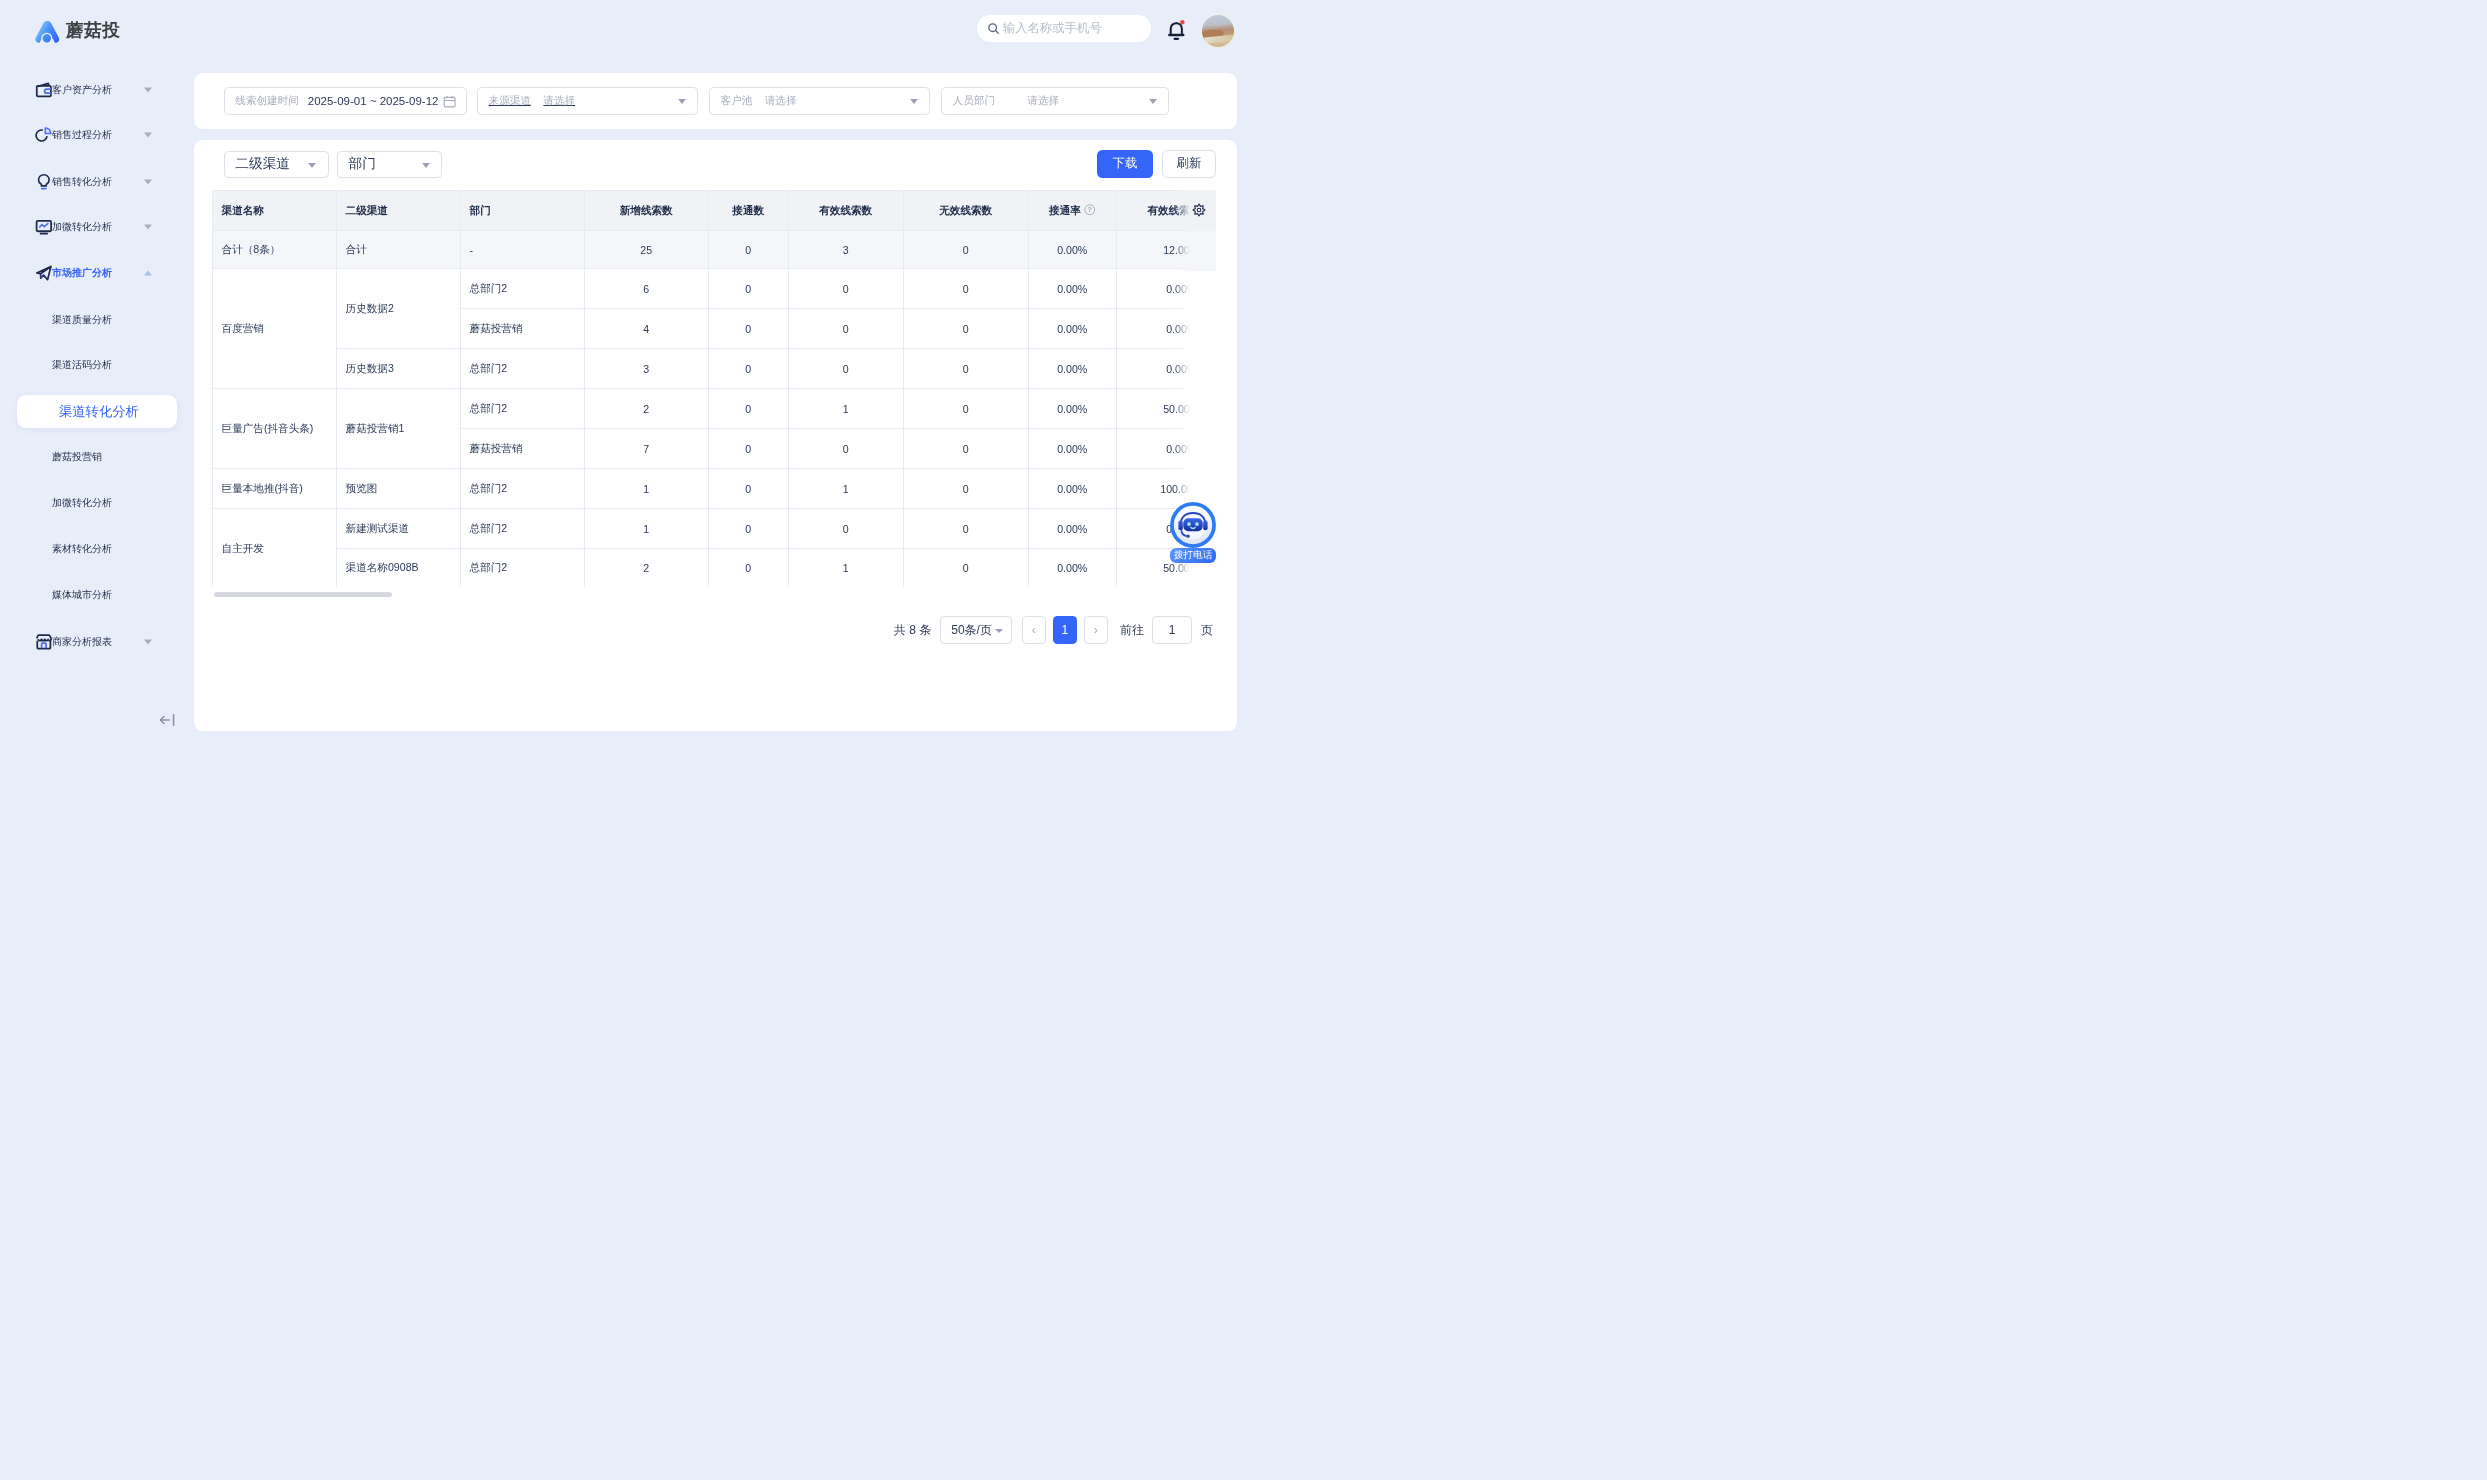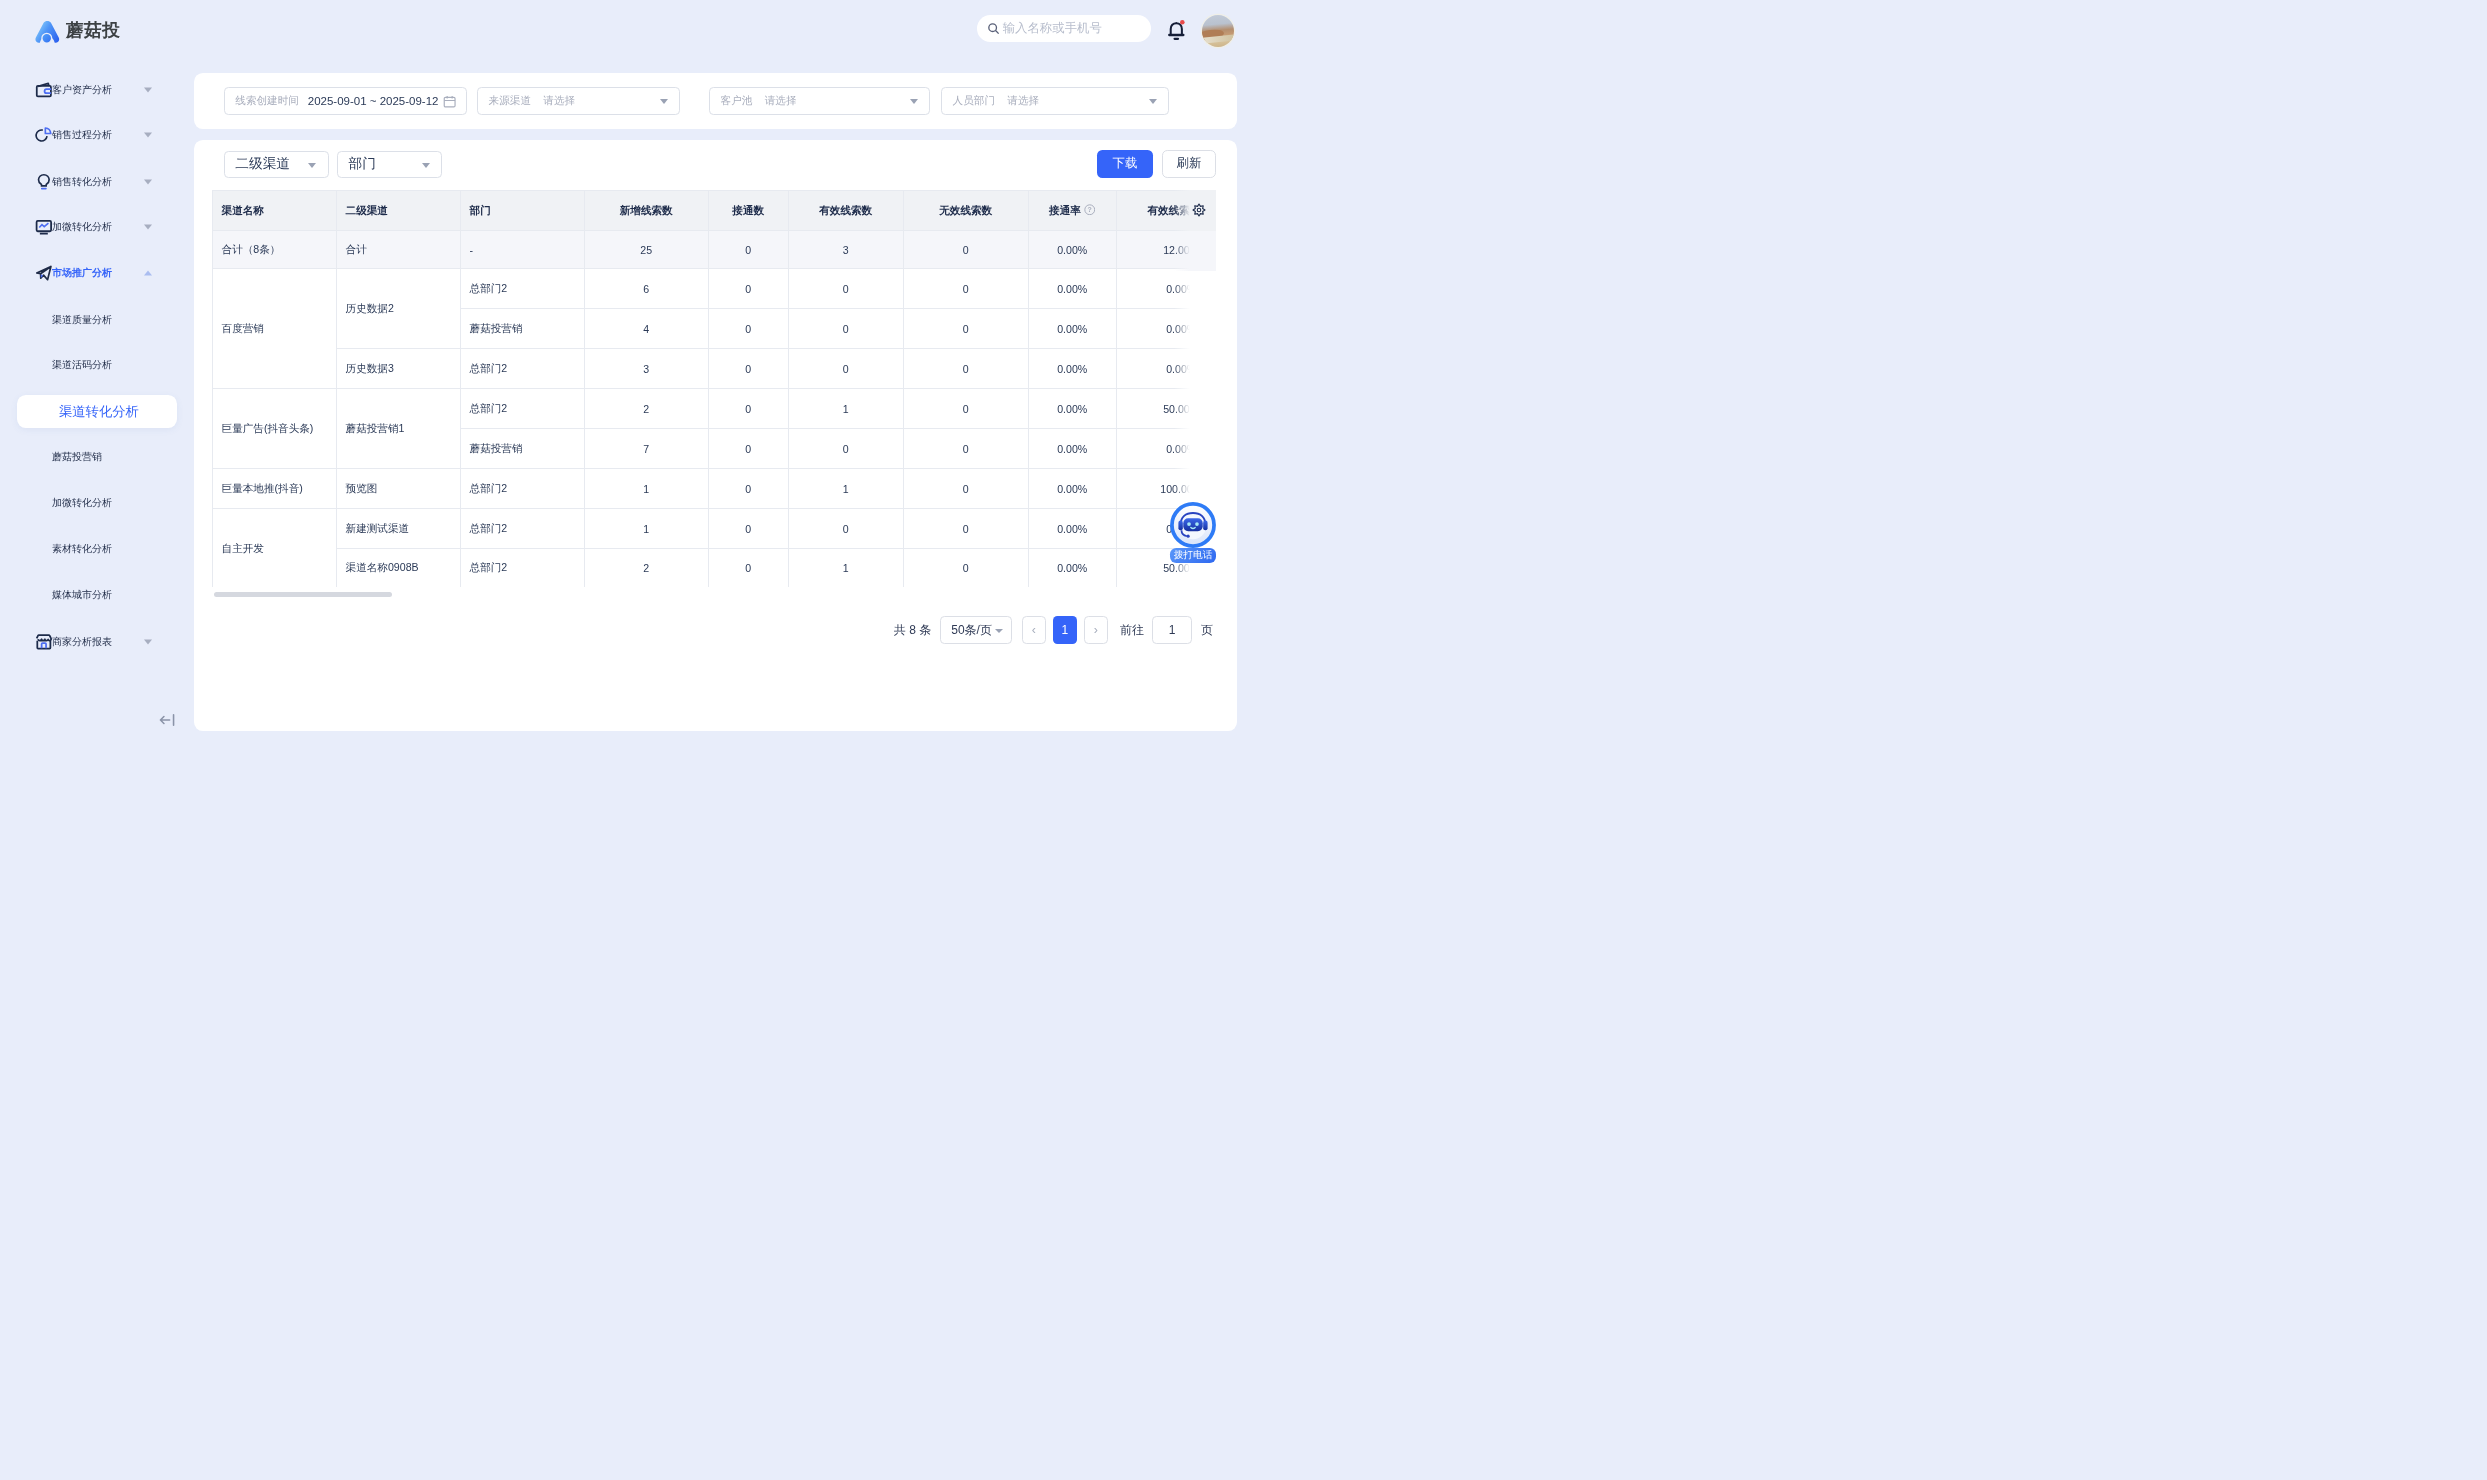--- a/index.html
+++ b/index.html
@@ -204,31 +204,31 @@
 
 <div class="card" id="card1">
   <div class="inp" style="left:17.7px;top:14px;width:243px;">
     <span class="lb">线索创建时间</span>
       <span class="vl">2025-09-01 ~ 2025-09-12</span>
     <svg style="position:absolute;right:9.7px;top:7px" width="13.3" height="13.3" viewBox="0 0 16 16" fill="none" stroke="#a9aebd" stroke-width="1.4">
       <rect x="1.5" y="2.8" width="13" height="11.5" rx="1.5"></rect>
         <path d="M1.5 6.6 L14.5 6.6 M5 1.2 L5 4.2 M11 1.2 L11 4.2"></path>
     </svg>
   </div>
-  <div class="inp" style="left:271px;top:14px;width:203px;">
+  <div class="inp" style="left:271px;top:14px;width:221px;text-decoration:underline;">
       <span class="lb">来源渠道</span>
       <span class="lb" style="margin-left:12.4px">请选择</span>
       <span class="car"></span>
     </div>
   <div class="inp" style="left:503px;top:14px;width:221px;">
       <span class="lb">客户池</span>
       <span class="lb" style="margin-left:12.4px">请选择</span>
       <span class="car"></span>
     </div>
-  <div class="inp" style="left:735px;top:14px;width:228px;">
+  <div class="inp" style="left:735px;top:14px;width:228px;gap:20px;">
       <span class="lb">人员部门</span>
       <span class="lb" style="margin-left:12.4px">请选择</span>
       <span class="car"></span>
     </div>
 </div>
 
 <div class="card" id="card2">
   <div class="inp" style="left:17.7px;top:10.6px;width:105px;">
       <span class="vl" style="margin-left:10.6px;font-size:13.7px">二级渠道</span>
       <span class="car"></span>

